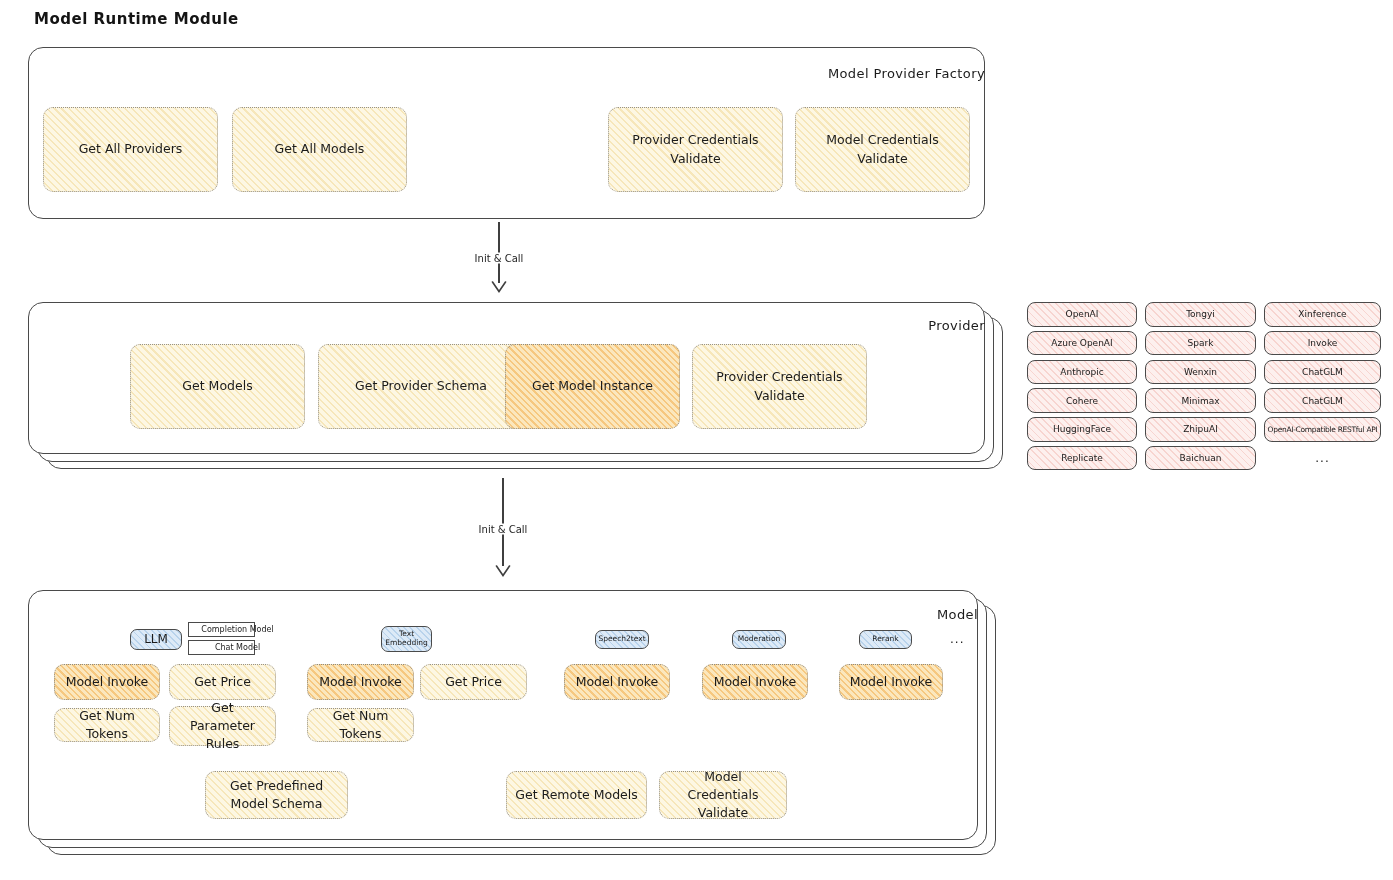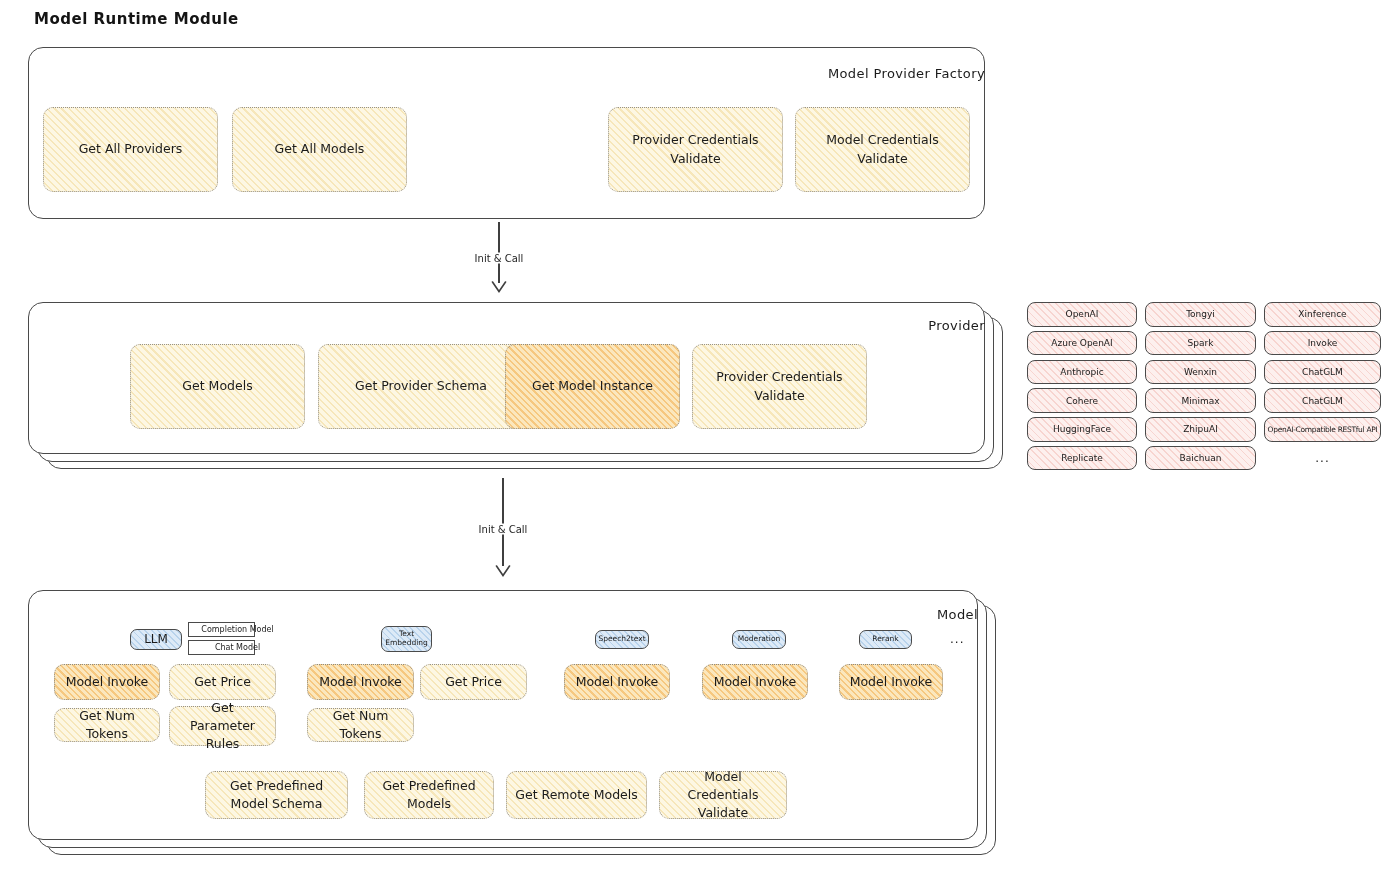--- a/index.html
+++ b/index.html
@@ -151,16 +151,15 @@
   <div class="btn sm" style="left:392px;top:74px;width:107px;height:36px">Get Price</div>
   <div class="btn hl sm" style="left:536px;top:74px;width:106px;height:36px">Model Invoke</div>
   <div class="btn hl sm" style="left:674px;top:74px;width:106px;height:36px">Model Invoke</div>
   <div class="btn hl sm" style="left:811px;top:74px;width:104px;height:36px">Model Invoke</div>
 
   <div class="btn sm" style="left:26px;top:118px;width:106px;height:34px">Get Num Tokens</div>
   <div class="btn sm" style="left:141px;top:116px;width:107px;height:40px">Get Parameter Rules</div>
   <div class="btn sm" style="left:279px;top:118px;width:107px;height:34px">Get Num Tokens</div>
 
   <div class="btn sm" style="left:177px;top:181px;width:143px;height:48px">Get Predefined Model Schema</div>
-  <div class="btn sm" style="left:336px;top:181px;width:130px;height:48px">Get Predefined Models</div>
   <div class="btn sm" style="left:478px;top:181px;width:141px;height:48px">Get Remote Models</div>
   <div class="btn sm" style="left:631px;top:181px;width:128px;height:48px">Model Credentials Validate</div>
 </div>
 
 </body></html>

